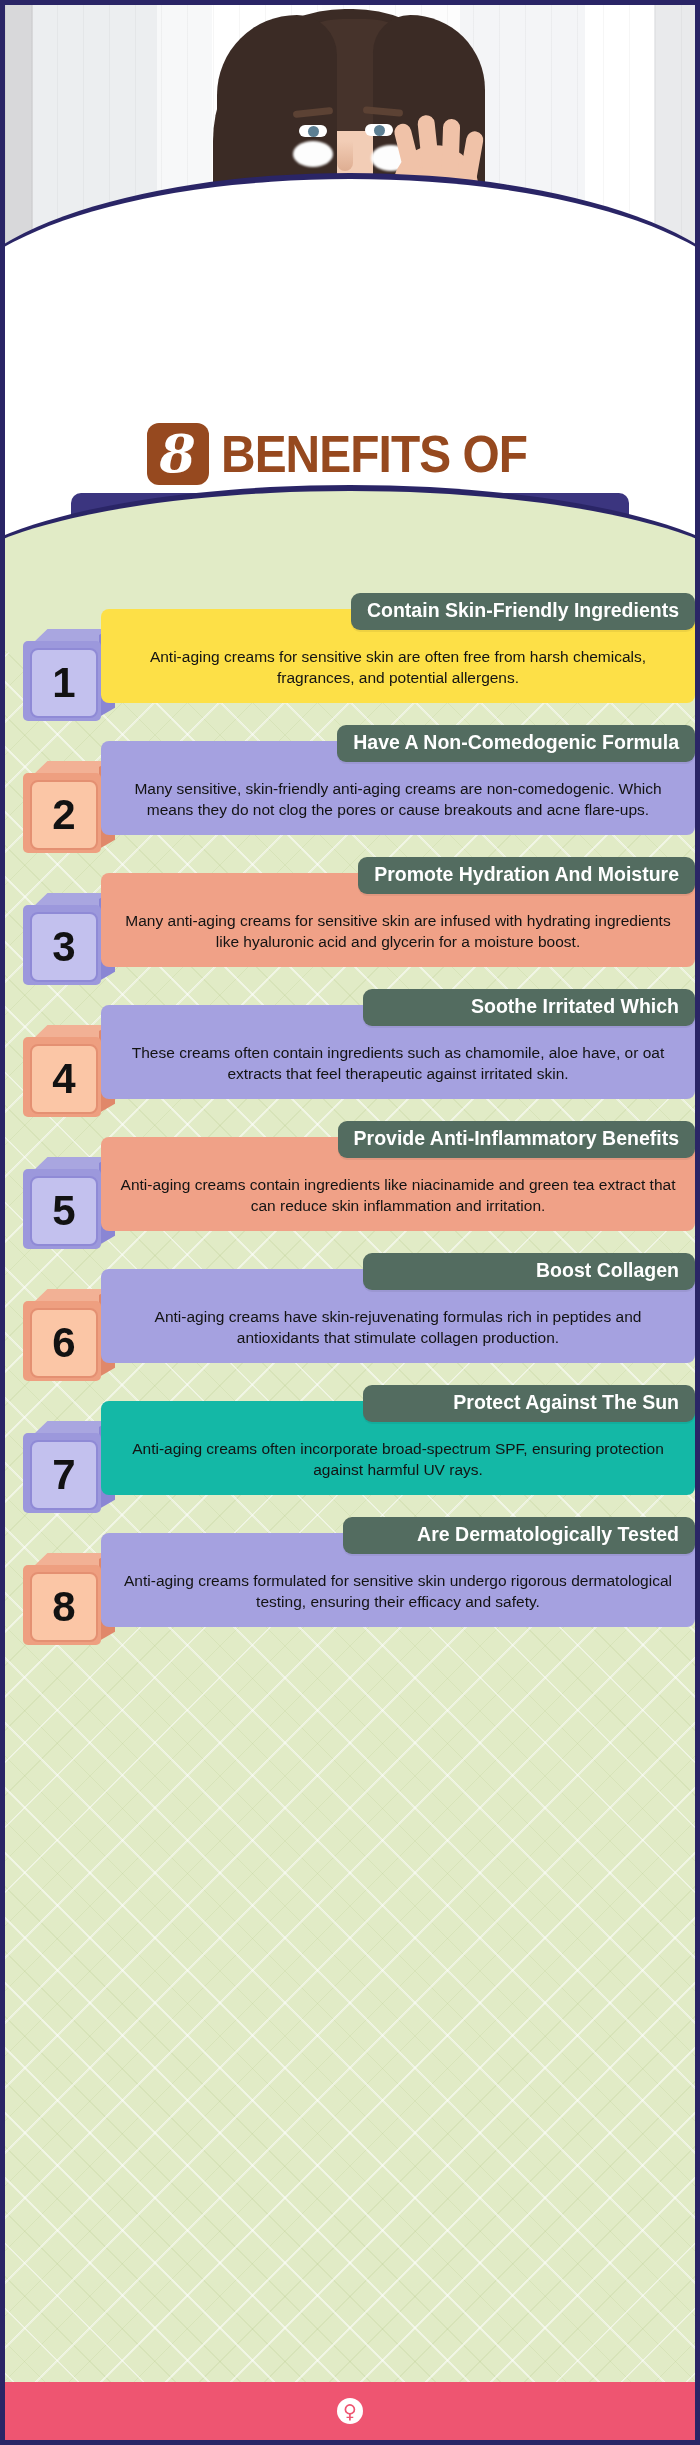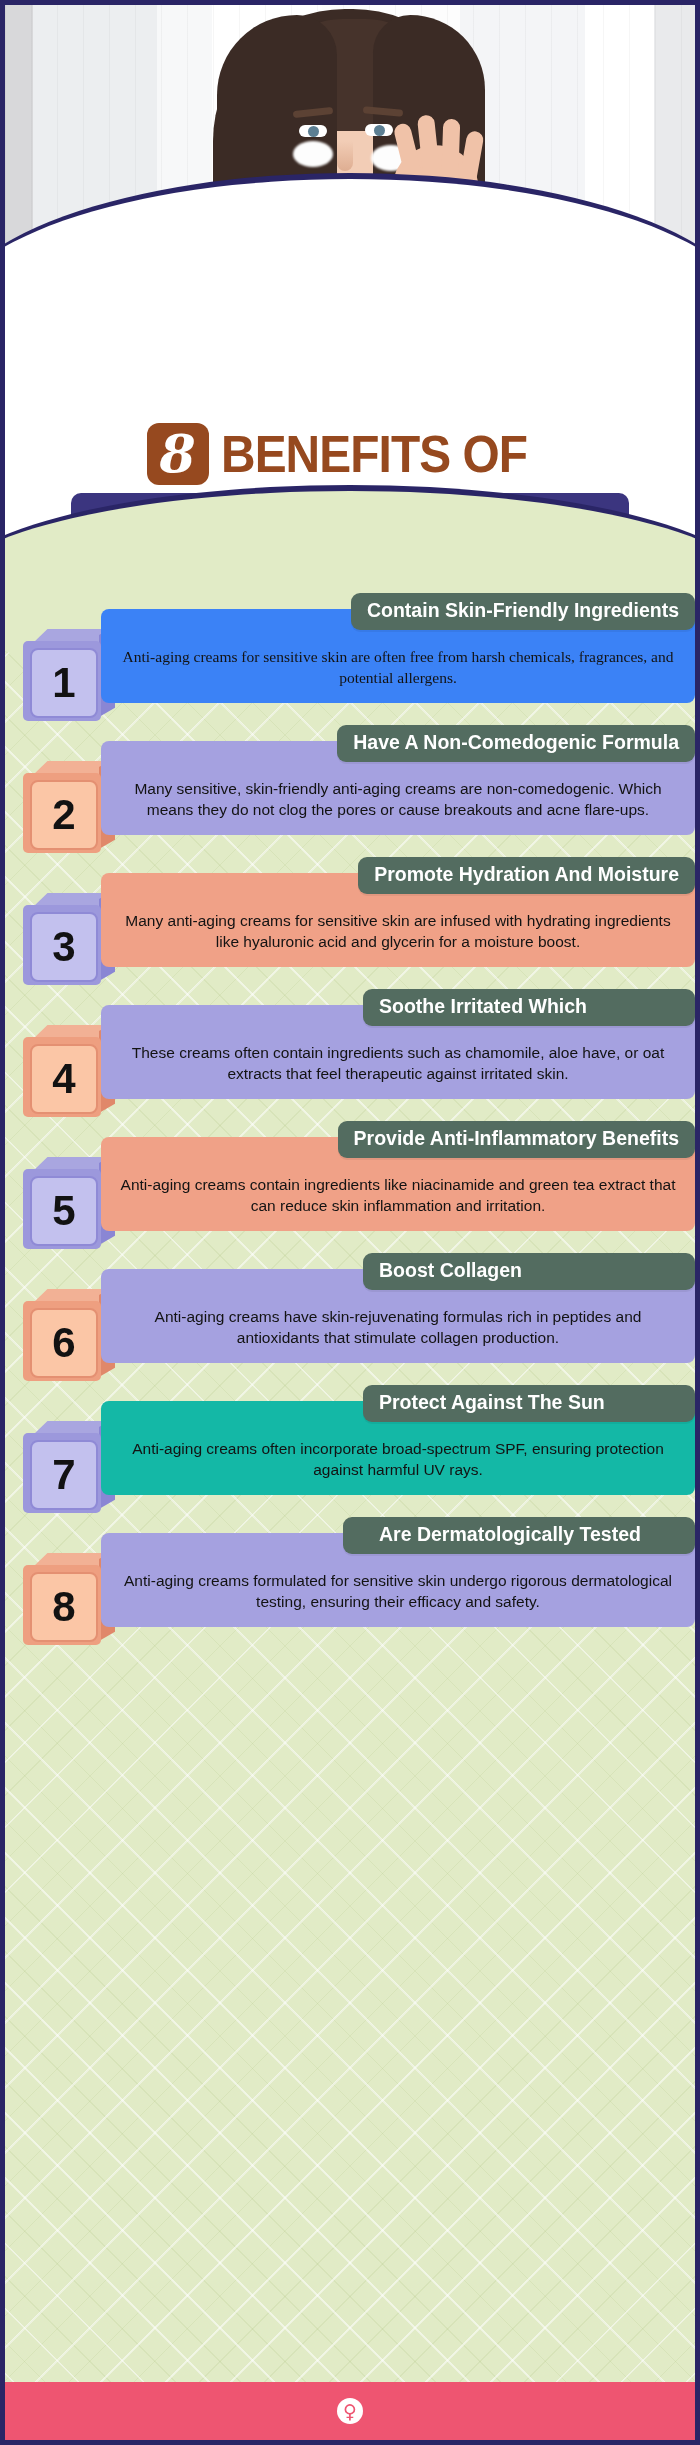--- a/index.html
+++ b/index.html
@@ -182,21 +182,21 @@
   }
   .card.salmon .card-body{background:#f0a187;}
   .card.purple .card-body{background:#a5a1e0;}
   .head-pill{
     position:absolute;top:-16px;right:0;
     background:#536c60;border-radius:9px;
     padding:7px 16px 9px;
     color:#fff;font-weight:700;font-size:19.5px;line-height:1.1;
     white-space:nowrap;
     box-shadow:0 2px 0 rgba(0,0,0,.06);
-    min-width:300px;text-align:left;
+    min-width:300px;text-align:right;
     z-index:3;
   }
   .card-body p{margin:0;}
   
   .footer{
     position:absolute;left:0;bottom:0;width:690px;height:58px;
     background:#ee5571;display:flex;align-items:center;justify-content:center;
     gap:9px;z-index:8;
   }
   .sc-logo{
@@ -276,21 +276,21 @@
       <div class="item">
         <div class="row">
           <div class="cube purple">
             <div class="top"></div>
             <div class="side"></div>
             <div class="front"></div>
             <div class="inner">1</div>
           </div>
           <div class="card salmon">
             <div class="head-pill" style="background: rgb(83, 108, 96);">Contain Skin-Friendly Ingredients</div>
-            <div class="card-body" style="background: #3b82f6; font-family: Liberation Serif, serif;">
+            <div class="card-body" style="background: #fde047;">
               <p>Anti-aging creams for sensitive skin are often free from harsh chemicals, fragrances, and potential allergens.</p>
             </div>
           </div>
         </div>
       </div>
       <div class="item">
         <div class="row">
           <div class="cube salmon">
             <div class="top"></div>
             <div class="side"></div>

